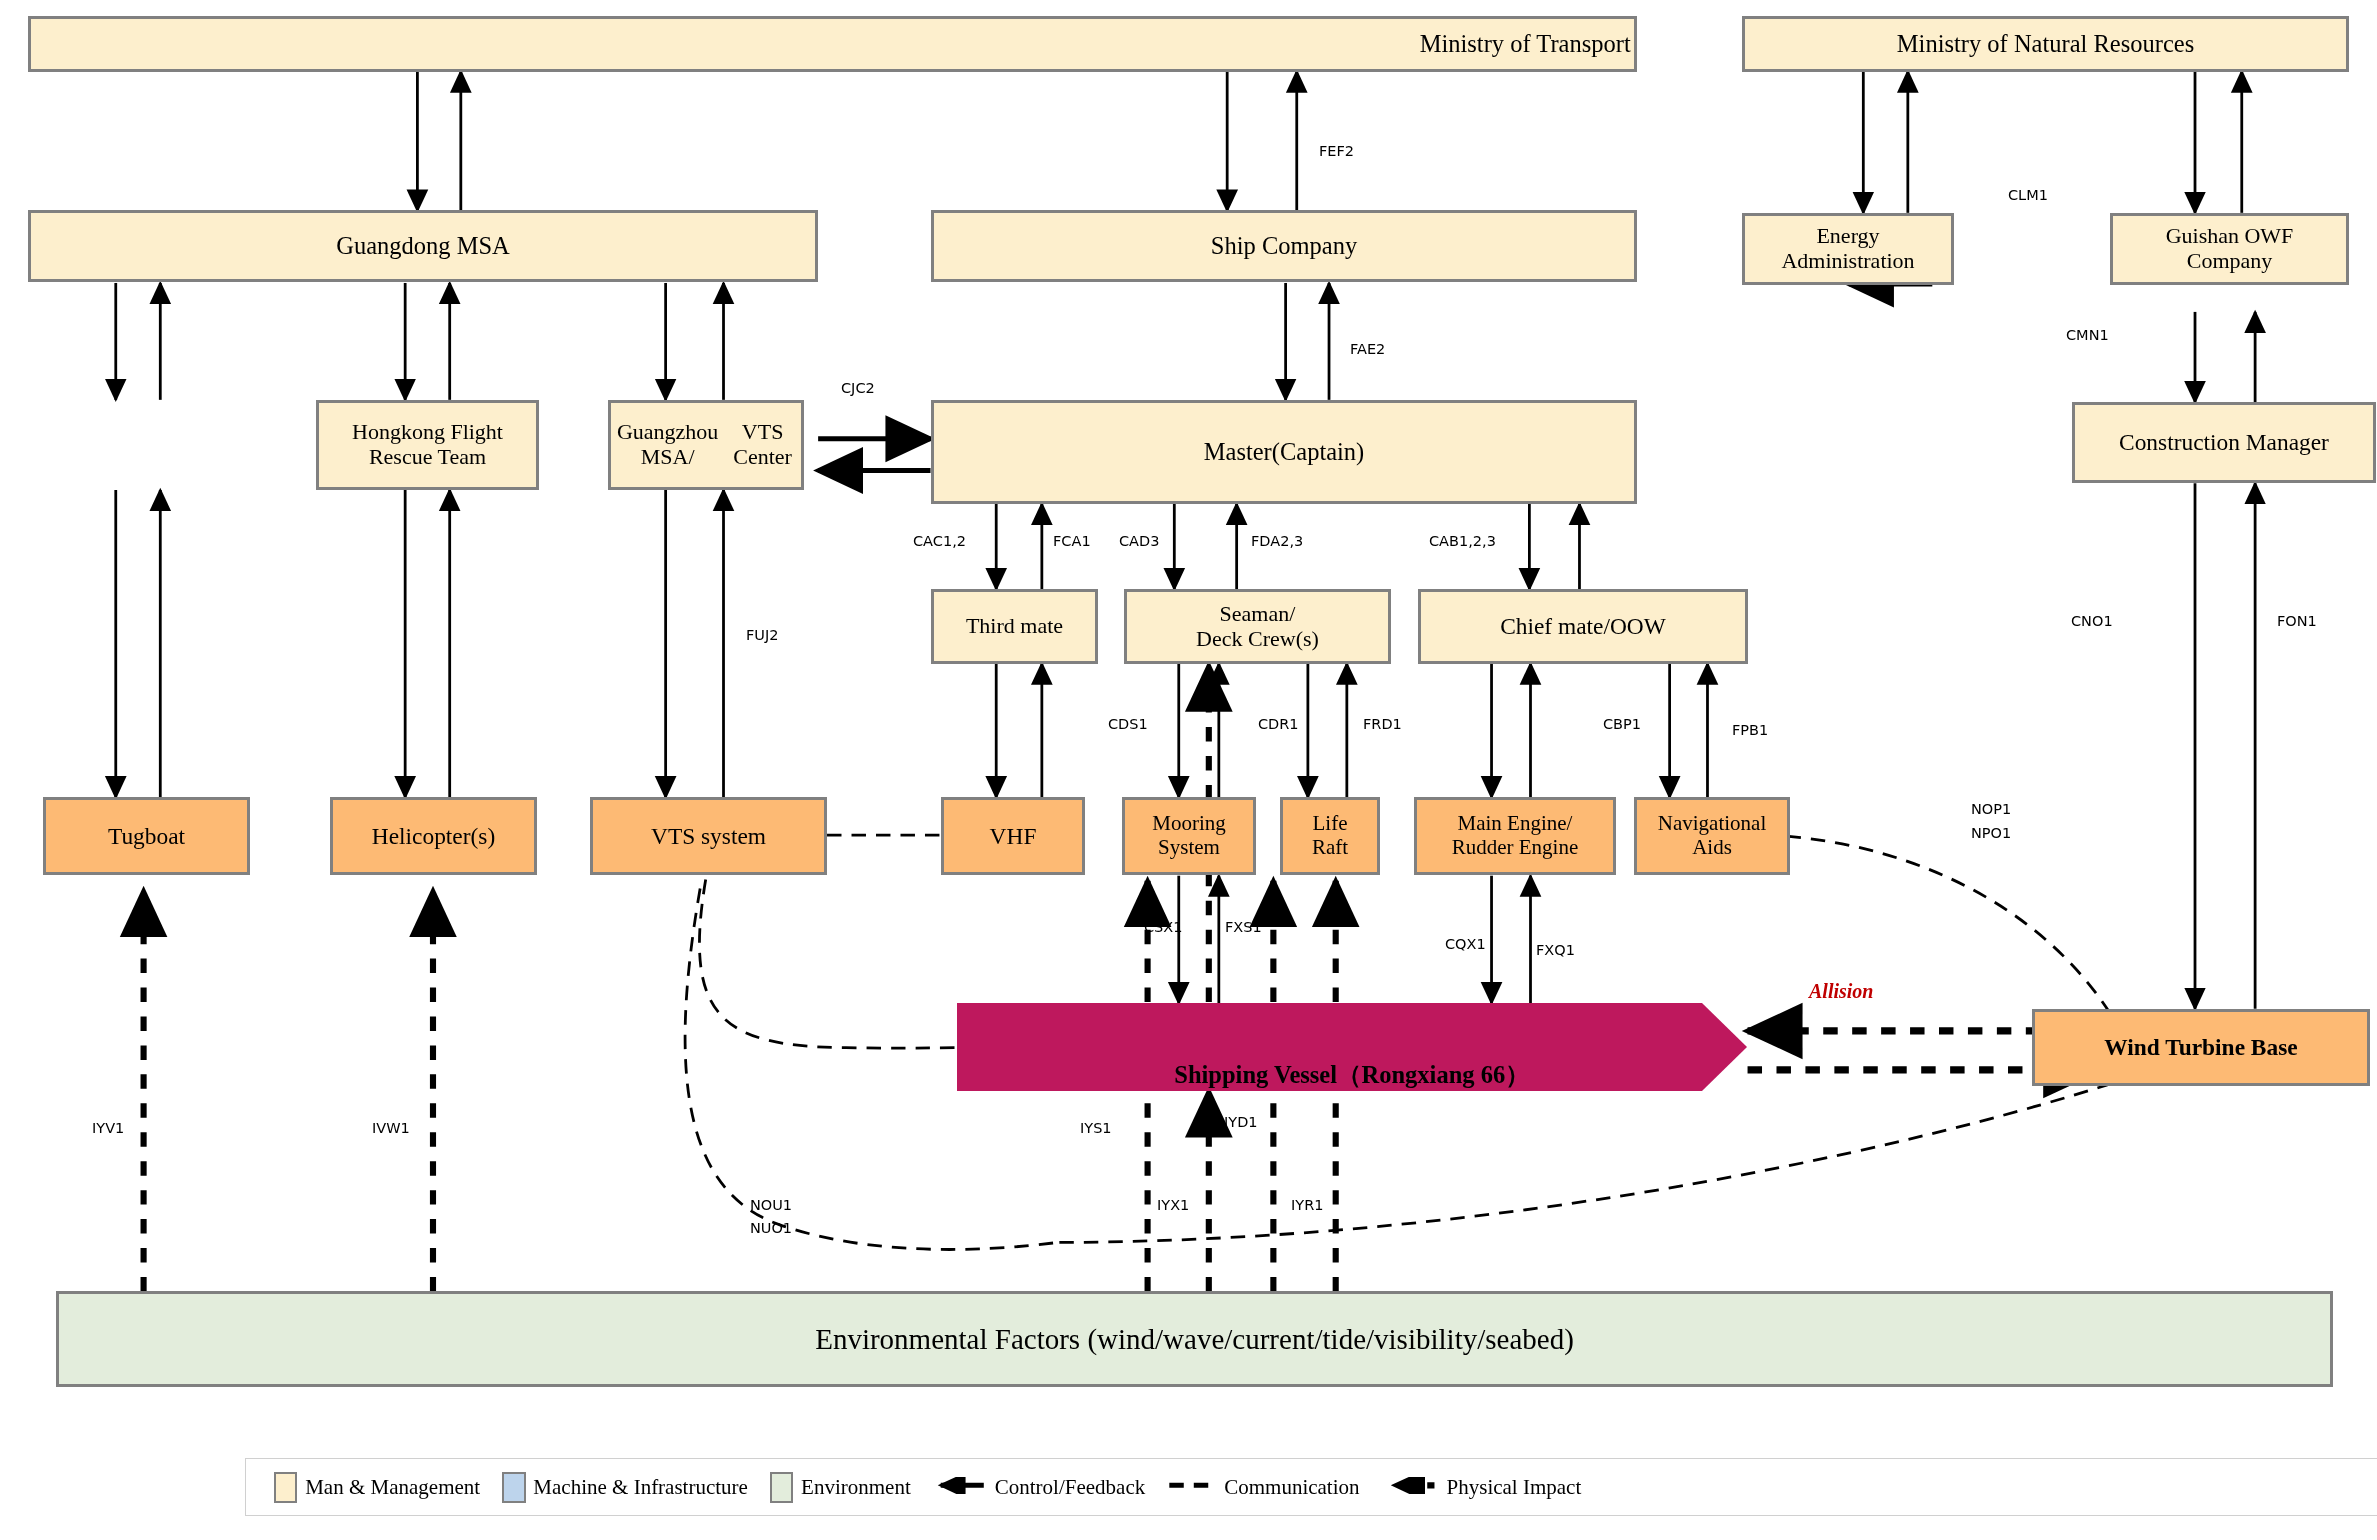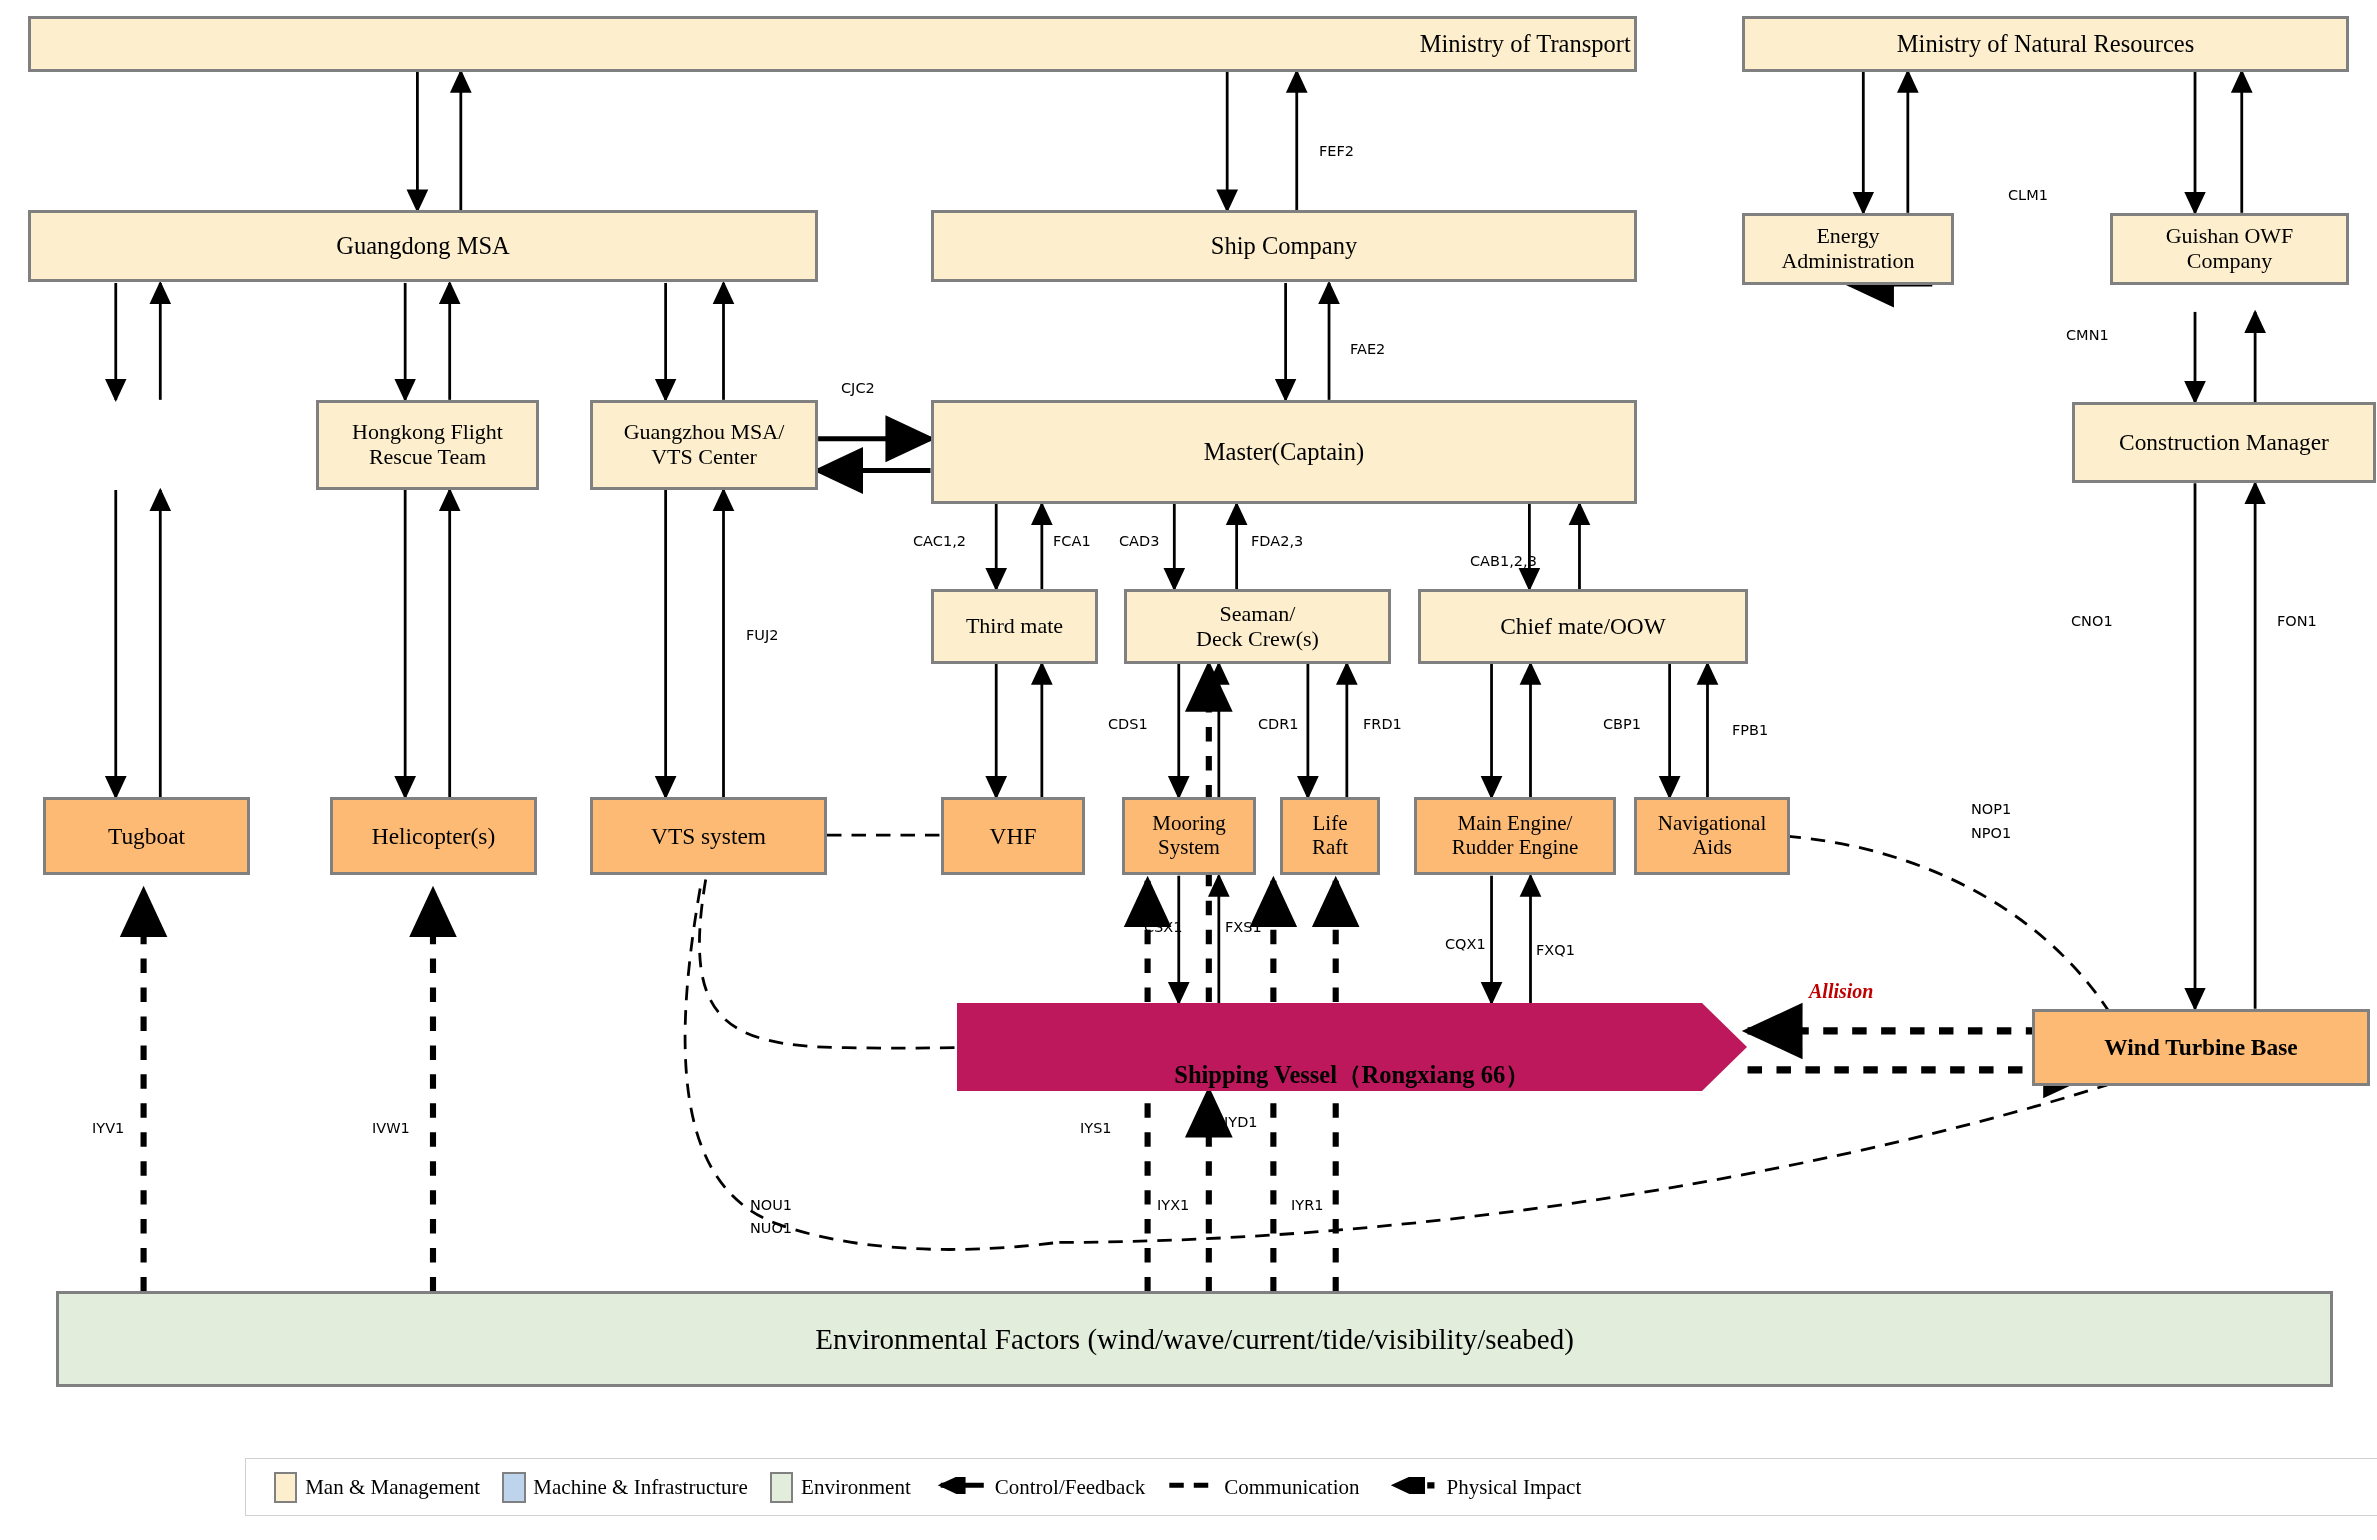--- a/index.html
+++ b/index.html
@@ -173,21 +173,21 @@
     <span>Guishan OWF</span>
     <span>Company</span>
   </div>
 
 
   <div class="node man" style="left:316px;top:400px;width:223px;height:90px;font-size:22px;flex-direction:column;">
     <span>Hongkong Flight</span>
     <span>Rescue Team</span>
   </div>
 
-  <div class="node man" style="left:590px;top:400px;width:228px;height:90px;font-size:22px;flex-direction:column;">
+  <div class="node man" style="left:608px;top:400px;width:196px;height:90px;font-size:22px;">
     <span>Guangzhou MSA/</span>
     <span>VTS Center</span>
   </div>
 
   <div class="node man" style="left:931px;top:400px;width:706px;height:104px;font-size:24.5px;">
     <span>Master(Captain)</span>
   </div>
 
   <div class="node man" style="left:2072px;top:402px;width:304px;height:81px;font-size:23.4px;">
     <span>Construction Manager</span>
@@ -258,21 +258,21 @@
   <div class="lbl" style="left:1350px;top:340px;">FAE2</div>
   <div class="lbl" style="left:2008px;top:186px;">CLM1</div>
   <div class="lbl" style="left:2066px;top:326px;">CMN1</div>
   <div class="lbl" style="left:841px;top:379px;">CJC2</div>
   <div class="lbl" style="left:746px;top:626px;">FUJ2</div>
 
   <div class="lbl" style="left:913px;top:532px;">CAC1,2</div>
   <div class="lbl" style="left:1053px;top:532px;">FCA1</div>
   <div class="lbl" style="left:1119px;top:532px;">CAD3</div>
   <div class="lbl" style="left:1251px;top:532px;">FDA2,3</div>
-  <div class="lbl" style="left:1429px;top:552px;margin-left:41px;">CAB1,2,3</div>
+  <div class="lbl" style="left:1429px;top:532px;">CAB1,2,3</div>
 
   <div class="lbl" style="left:1108px;top:715px;">CDS1</div>
   <div class="lbl" style="left:1258px;top:715px;">CDR1</div>
   <div class="lbl" style="left:1363px;top:715px;">FRD1</div>
   <div class="lbl" style="left:1603px;top:715px;">CBP1</div>
   <div class="lbl" style="left:1732px;top:721px;">FPB1</div>
 
   <div class="lbl" style="left:1144px;top:918px;">CSX1</div>
   <div class="lbl" style="left:1225px;top:918px;">FXS1</div>
   <div class="lbl" style="left:1445px;top:935px;">CQX1</div>

